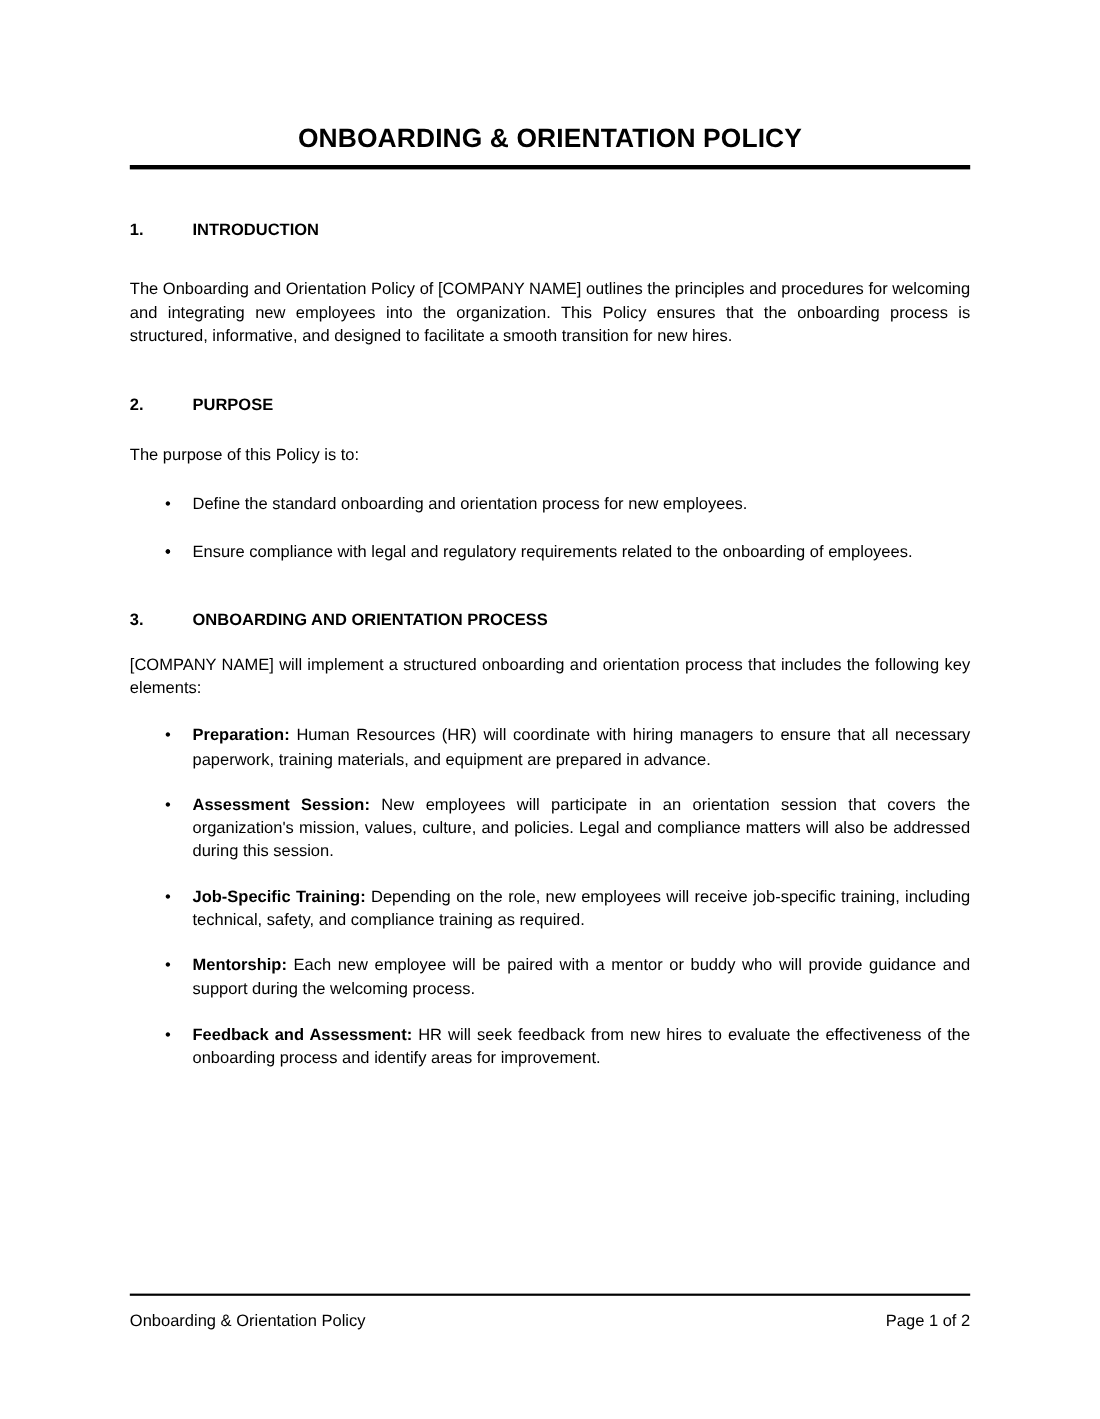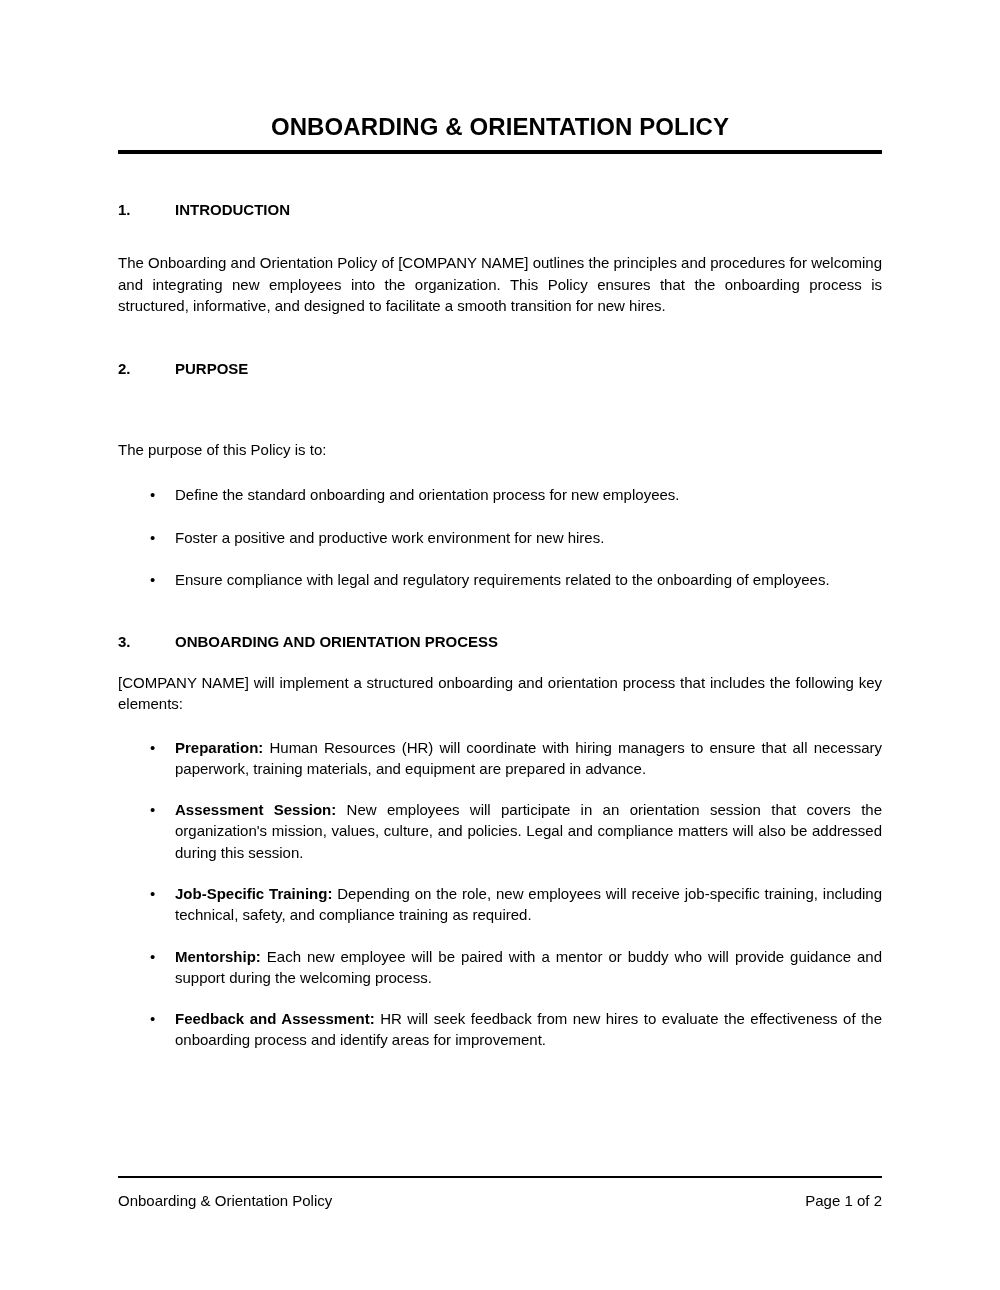--- a/index.html
+++ b/index.html
@@ -65,21 +65,21 @@
   .h-process { margin-top: 43px; }
 
   
   .para {
     font-size: 15px;
     line-height: 1.42;
     text-align: justify;
   }
   .p-intro { margin-top: 33px; }
   .p-purpose-lead {
-    margin-top: 60px;
+    margin-top: 24px;
     text-align: left;
   }
   .p-process-lead { margin-top: 20px; }
 
   
   .bullets {
     margin: 0;
     padding: 0;
     list-style: none;
   }
@@ -152,21 +152,20 @@
     </div>
     <p class="para p-purpose-lead">The purpose of this Policy is to:</p>
 
     <ul class="bullets list-purpose">
       <li class="bullet-item">
         <span class="bullet-marker">•</span>
         <span>Define the standard onboarding and orientation process for new employees.</span>
       </li>
       <li class="bullet-item">
         <span class="bullet-marker">•</span>
-        <span>Foster a positive and productive work environment for new hires.</span>
       </li>
       <li class="bullet-item">
         <span class="bullet-marker">•</span>
         <span>Ensure compliance with legal and regulatory requirements related to the onboarding of employees.</span>
       </li>
     </ul>
 
     <div class="section-heading h-process">
       <span class="sec-num">3.</span>
       <span class="sec-title">ONBOARDING AND ORIENTATION PROCESS</span>

